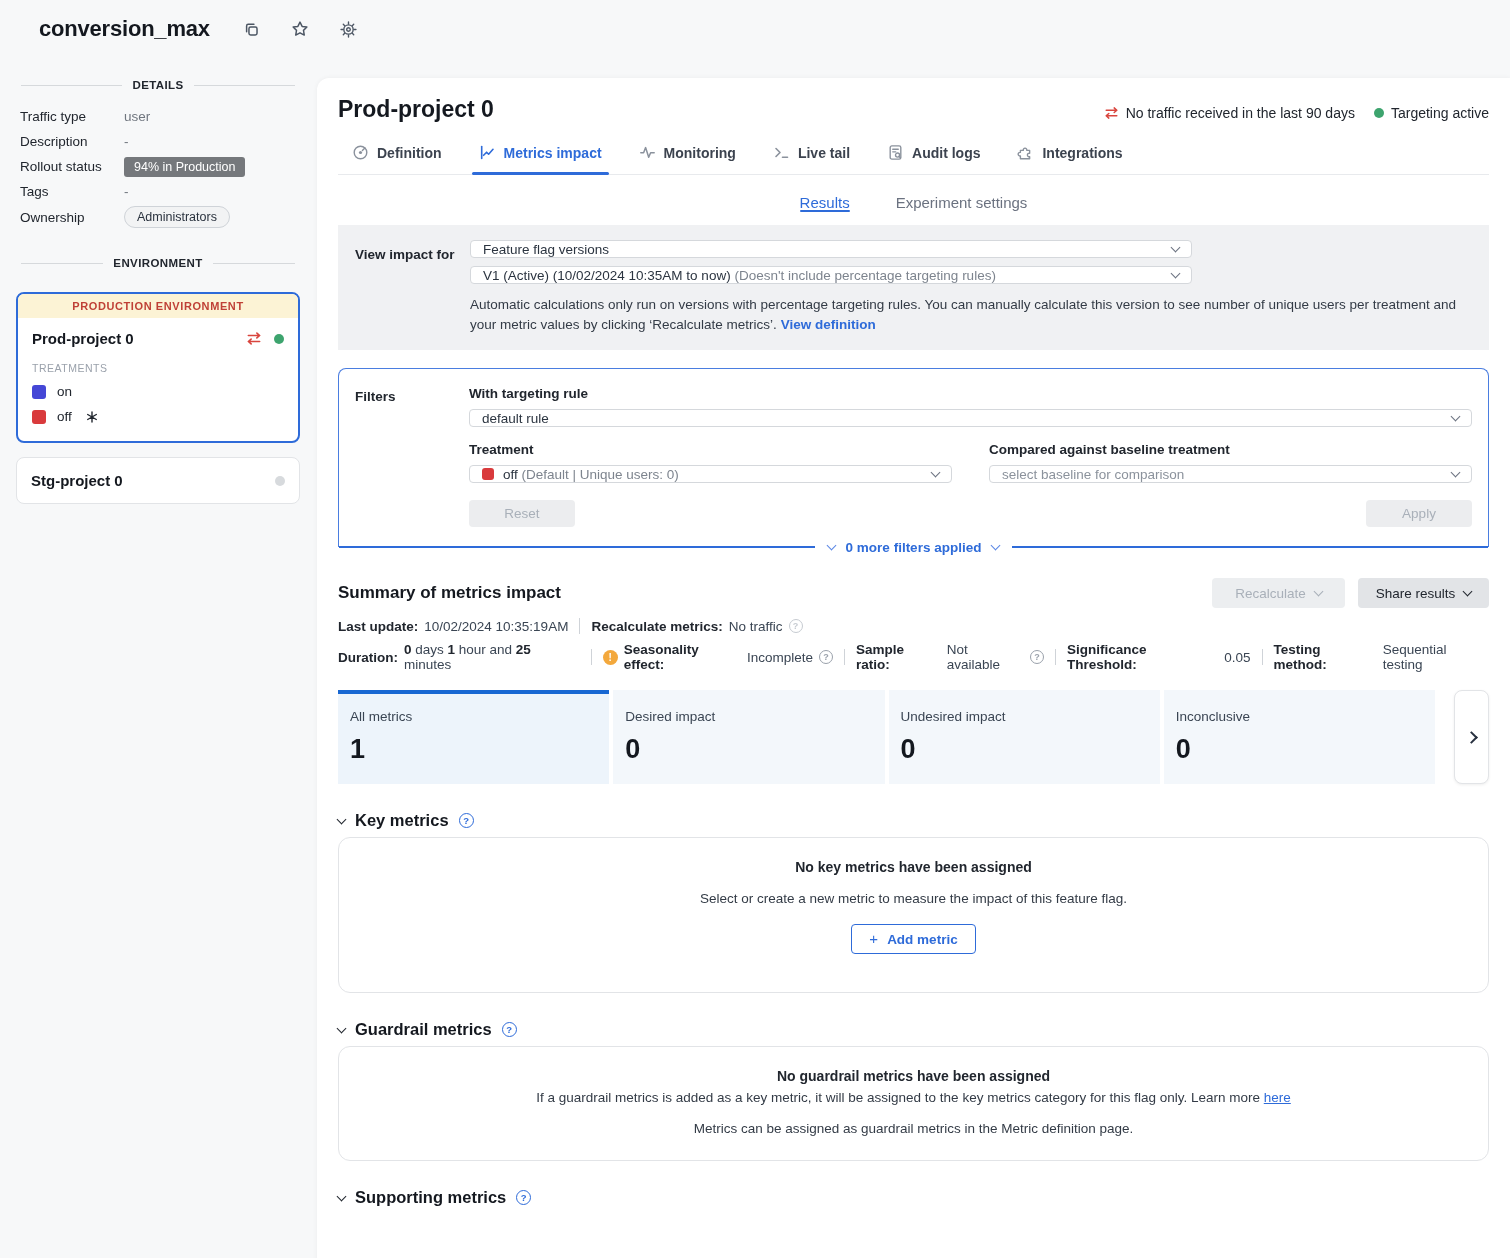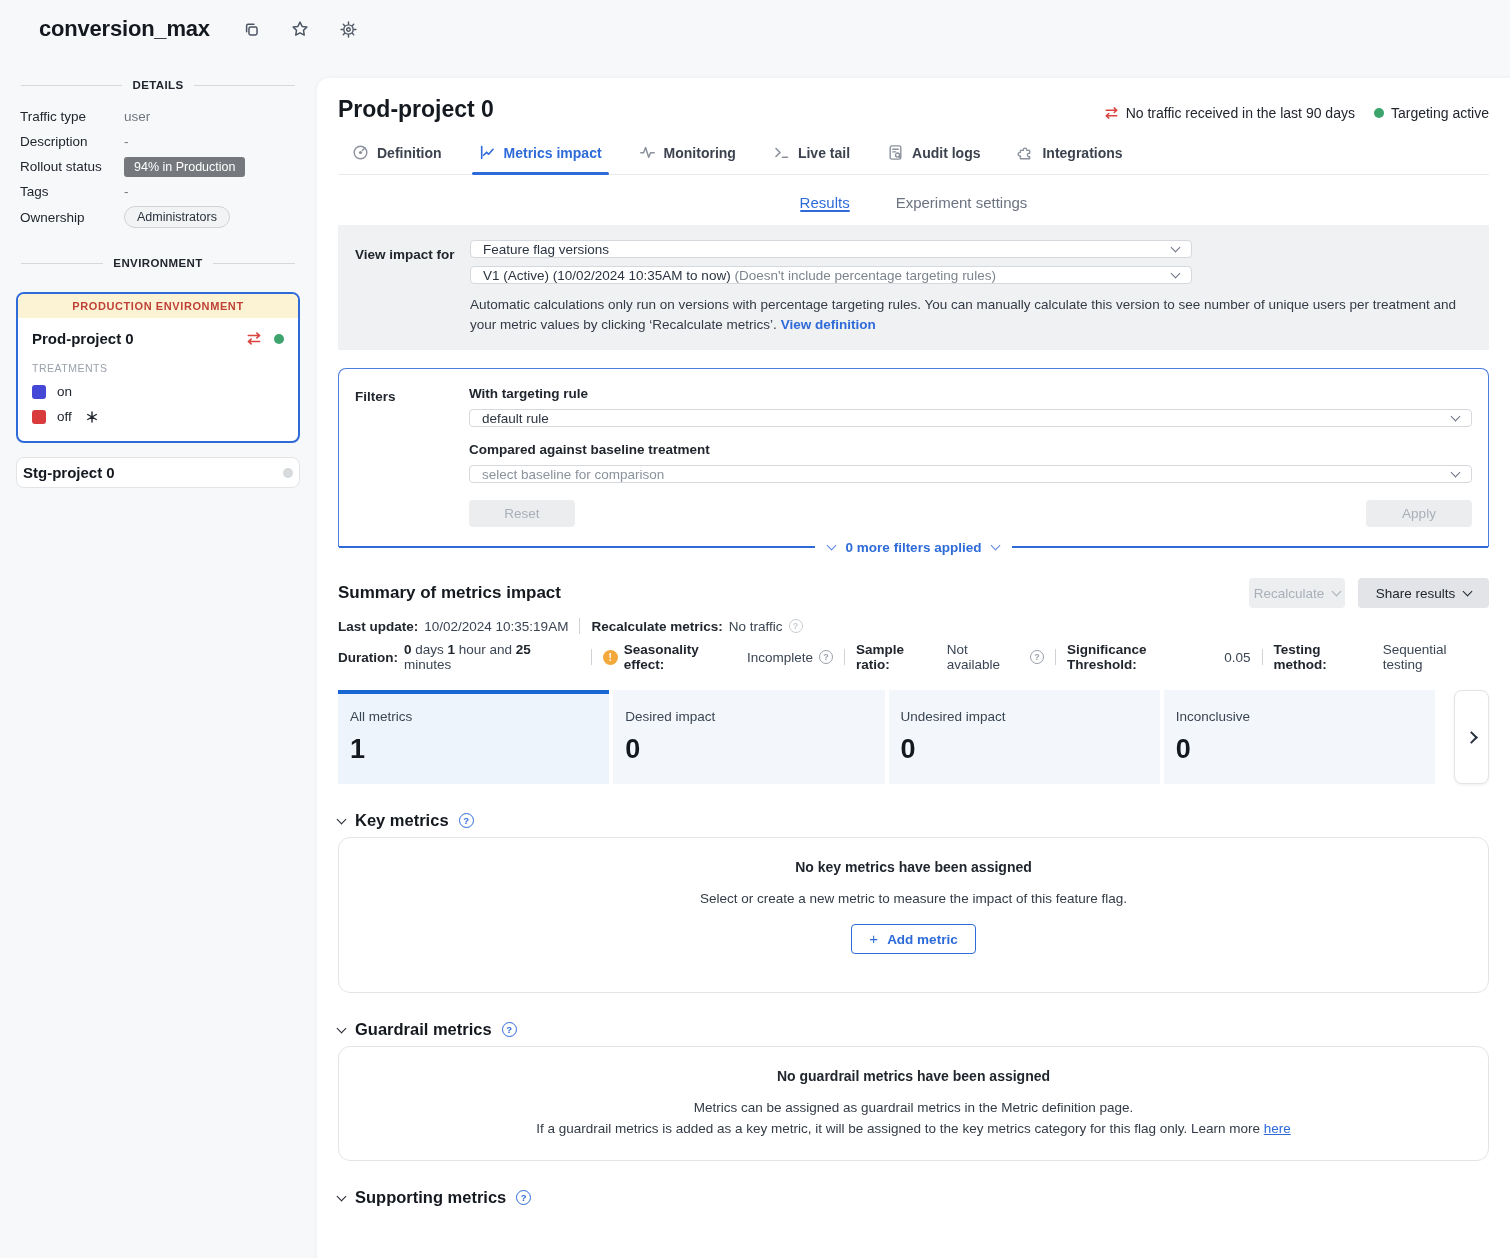--- a/index.html
+++ b/index.html
@@ -43,21 +43,21 @@
   .env-banner { background: #fcf3d5; color: #bf4036; font-size: 11px; font-weight: 700; letter-spacing: 0.6px; text-align: center; padding: 6px 0; }
   .env-body { padding: 12px 14px 17px; }
   .env-name-row { display: flex; align-items: center; gap: 12px; }
   .env-name { font-size: 15px; font-weight: 700; color: #14181f; flex: 1; }
   .treatments-heading { margin-top: 15px; font-size: 10.5px; color: #9aa1ab; letter-spacing: 0.5px; }
   .treatment-row { display: flex; align-items: center; gap: 11px; margin-top: 10px; font-size: 13.5px; color: #21262e; }
   .swatch { width: 14px; height: 14px; border-radius: 3px; flex: none; }
   .swatch.on { background: #4547d6; }
   .swatch.off { background: #d93a3c; }
 
-  .stg-card { margin: 14px 16px 0; border: 1px solid #e2e4e7; border-radius: 8px; background: #fff; padding: 6px; display: flex; align-items: center; }
+  .stg-card { margin: 14px 16px 0; border: 1px solid #e2e4e7; border-radius: 8px; background: #fff; padding: 14px; display: flex; align-items: center; }
   .stg-name { font-size: 15px; font-weight: 700; color: #14181f; flex: 1; }
 
   
   .main-card { position: absolute; left: 317px; top: 78px; right: 0; bottom: -40px; background: #fff; border-top-left-radius: 12px; box-shadow: 0 0 5px rgba(0,0,0,0.05); padding: 0 21px; }
   .main-header { display: flex; align-items: flex-start; padding-top: 18px; }
   .main-title { font-size: 23px; font-weight: 700; color: #14181f; }
   .status-group { margin-left: auto; display: flex; align-items: center; gap: 19px; padding-top: 9px; font-size: 14px; color: #21262e; }
   .status-item { display: flex; align-items: center; gap: 7px; }
 
   .tabs { display: flex; gap: 37px; margin-top: 21px; padding-left: 14px; border-bottom: 1px solid #e8eaed; }
@@ -91,21 +91,21 @@
   .filter-actions { margin-top: 17px; display: flex; justify-content: space-between; gap: 19px; }
   .btn-muted { width: 106px; height: 27px; background: #ecedef; color: #a9b0b9; border: none; border-radius: 4px; font-size: 13.5px; font-family: inherit; cursor: default; }
   .more-filters { position: absolute; left: 0; right: 0; bottom: -10px; height: 20px; display: flex; align-items: center; }
   .mf-line { flex: 1; height: 2px; background: #2e6bd9; }
   .mf-center { display: flex; align-items: center; gap: 11px; padding: 0 13px; font-size: 13.5px; font-weight: 700; color: #2e6bd9; cursor: pointer; }
   .mf-center .chev { color: #5b87e5; border-width: 1.4px; }
 
   .summary-head { margin-top: 31px; display: flex; align-items: center; }
   .summary-title { font-size: 17px; font-weight: 700; color: #14181f; }
   .summary-actions { margin-left: auto; display: flex; gap: 13px; }
-  .btn-recalc { width: 96px; height: 30px; background: #eceef0; color: #a9b0b9; border: none; border-radius: 4px; font-size: 13.5px; font-family: inherit; display: inline-flex; align-items: center; justify-content: center; gap: 9px; cursor: default; }
+  .btn-recalc { width: 133px; height: 30px; background: #eceef0; color: #a9b0b9; border: none; border-radius: 4px; font-size: 13.5px; font-family: inherit; display: inline-flex; align-items: center; justify-content: center; gap: 9px; cursor: default; }
   .btn-share { width: 131px; height: 30px; background: #e2e4e7; color: #21262e; border: none; border-radius: 4px; font-size: 13.5px; font-family: inherit; display: inline-flex; align-items: center; justify-content: center; gap: 9px; cursor: pointer; }
 
   .meta-row { display: flex; align-items: center; font-size: 13.5px; color: #3a4553; margin-top: 10px; }
   .meta-row.second { margin-top: 8px; }
   .meta-item { display: flex; align-items: center; gap: 6px; }
   .meta-label { font-weight: 700; color: #21262e; }
   .sep { width: 1px; height: 16px; background: #cfd3d8; margin: 0 11px; flex: none; }
   .bnum { font-weight: 700; color: #21262e; }
 
   .metric-cards { margin-top: 18px; display: flex; gap: 4px; }
@@ -336,20 +336,28 @@
   <div class="filters-panel">
     <div class="filters-label">Filters</div>
     <div class="filters-content">
       <span class="field-label">With targeting rule</span>
       <div class="select full">
         <span class="grow">default rule</span>
         <span class="chev"></span>
       </div>
       <div class="filters-row">
         <div class="col">
+          <span class="field-label">Treatment</span>
+          <div class="select full">
+            <span class="swatch off" style="width:12px;height:12px;margin-right:9px;"></span>
+            <span class="grow"><span>off</span> <span class="note">(Default | Unique users: 0)</span></span>
+            <span class="chev"></span>
+          </div>
+        </div>
+        <div class="col">
           <span class="field-label">Compared against baseline treatment</span>
           <div class="select full">
             <span class="grow placeholder">select baseline for comparison</span>
             <span class="chev"></span>
           </div>
         </div>
       </div>
       <div class="filter-actions">
         <button class="btn-muted">Reset</button>
         <button class="btn-muted">Apply</button>
@@ -459,25 +467,25 @@
     </button>
   </div>
 
   <div class="section-head">
     <span class="chev"></span>
     <span class="section-title">Guardrail metrics</span>
     <span class="help">?</span>
   </div>
   <div class="empty-card" style="padding-bottom:24px;">
     <div class="empty-title">No guardrail metrics have been assigned</div>
-    <div class="empty-text">Metrics can be assigned as guardrail metrics in the Metric definition page.</div>
     <div class="empty-text tight">
       <span>If a guardrail metrics is added as a key metric, it will be assigned to the key metrics category for this flag only. Learn more</span>
       <a href="#" class="here-link">here</a>
     </div>
+    <div class="empty-text">Metrics can be assigned as guardrail metrics in the Metric definition page.</div>
   </div>
 
   <div class="section-head">
     <span class="chev"></span>
     <span class="section-title">Supporting metrics</span>
     <span class="help">?</span>
   </div>
 
 </div>
 

